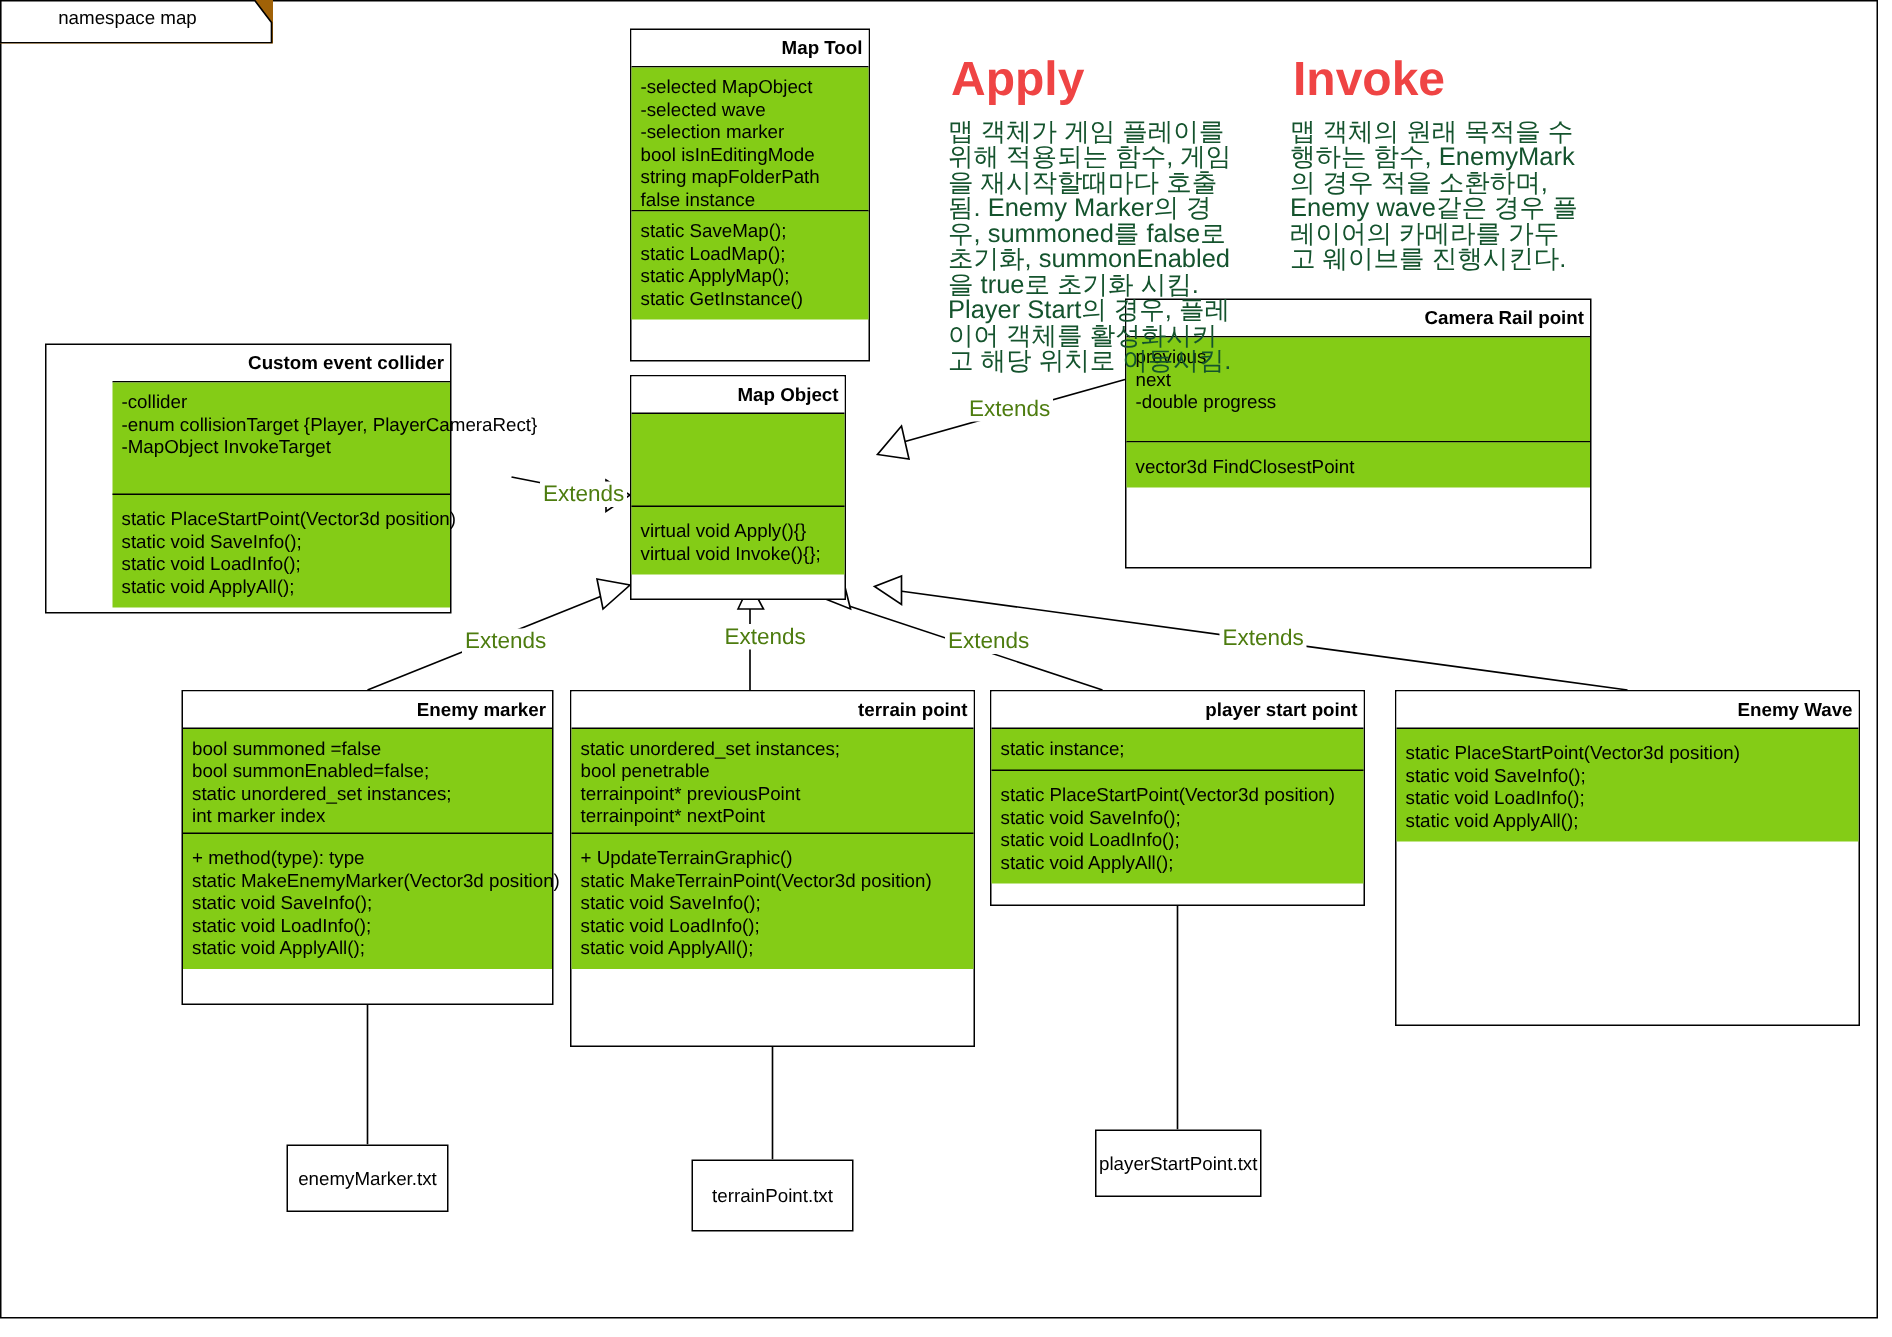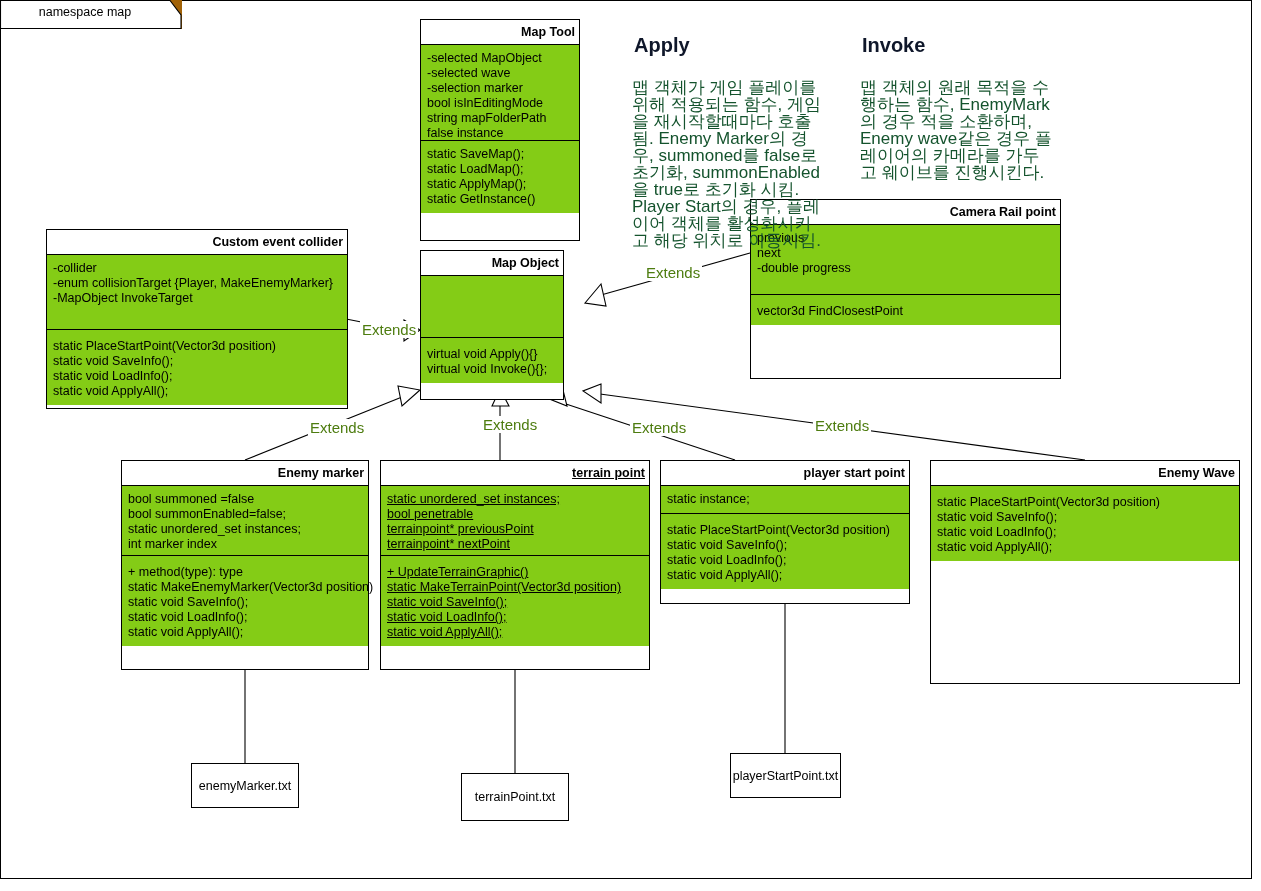--- a/index.html
+++ b/index.html
@@ -99,23 +99,23 @@
     align-items: center;
     justify-content: center;
     font-size: 12.5px;
     color: #000000;
     white-space: nowrap;
   }
 
   
   .note-heading {
     position: absolute;
-    font-size: 20px;
+    font-size: 32px;
     font-weight: bold;
-    color: #0f172a;
+    color: #ef4444;
     white-space: nowrap;
   }
   .note-body {
     position: absolute;
     font-size: 17px;
     line-height: 17px;
     color: #14532d;
     width: 196px;
   }
 
@@ -218,25 +218,25 @@
       <div class="line">false instance</div>
     </div>
     <div class="compartment last">
       <div class="line">static SaveMap();</div>
       <div class="line">static LoadMap();</div>
       <div class="line">static ApplyMap();</div>
       <div class="line">static GetInstance()</div>
     </div>
   </div>
 
-  <div class="uml" id="custom-event-collider" style="left:46px; top:229px; width:302px; height:180px;">
+  <div class="uml" id="custom-event-collider" style="left:30px; top:229px; width:271px; height:180px;padding-left:44px;">
     <div class="title">Custom event collider</div>
     <div class="compartment" style="height:75px;">
       <div class="line">-collider</div>
-      <div class="line">-enum collisionTarget {Player, MakeEnemyMarker}</div>
+      <div class="line">-enum collisionTarget {Player, PlayerCameraRect}</div>
       <div class="line">-MapObject InvokeTarget</div>
     </div>
     <div class="compartment last" style="padding-top:9px;">
       <div class="line">static PlaceStartPoint(Vector3d position)</div>
       <div class="line">static void SaveInfo();</div>
       <div class="line">static void LoadInfo();</div>
       <div class="line">static void ApplyAll();</div>
     </div>
   </div>
 
@@ -271,21 +271,21 @@
     </div>
     <div class="compartment last" style="padding-top:9px;">
       <div class="line">+ method(type): type</div>
       <div class="line">static MakeEnemyMarker(Vector3d position)</div>
       <div class="line">static void SaveInfo();</div>
       <div class="line">static void LoadInfo();</div>
       <div class="line">static void ApplyAll();</div>
     </div>
   </div>
 
-  <div class="uml" id="terrain-point" style="left:380px; top:460px; width:270px; height:210px;text-decoration:underline;">
+  <div class="uml" id="terrain-point" style="left:380px; top:460px; width:270px; height:238px;">
     <div class="title">terrain point</div>
     <div class="compartment" style="height:70px;">
       <div class="line">static unordered_set instances;</div>
       <div class="line">bool penetrable</div>
       <div class="line">terrainpoint* previousPoint</div>
       <div class="line">terrainpoint* nextPoint</div>
     </div>
     <div class="compartment last" style="padding-top:9px;">
       <div class="line">+ UpdateTerrainGraphic()</div>
       <div class="line">static MakeTerrainPoint(Vector3d position)</div>

